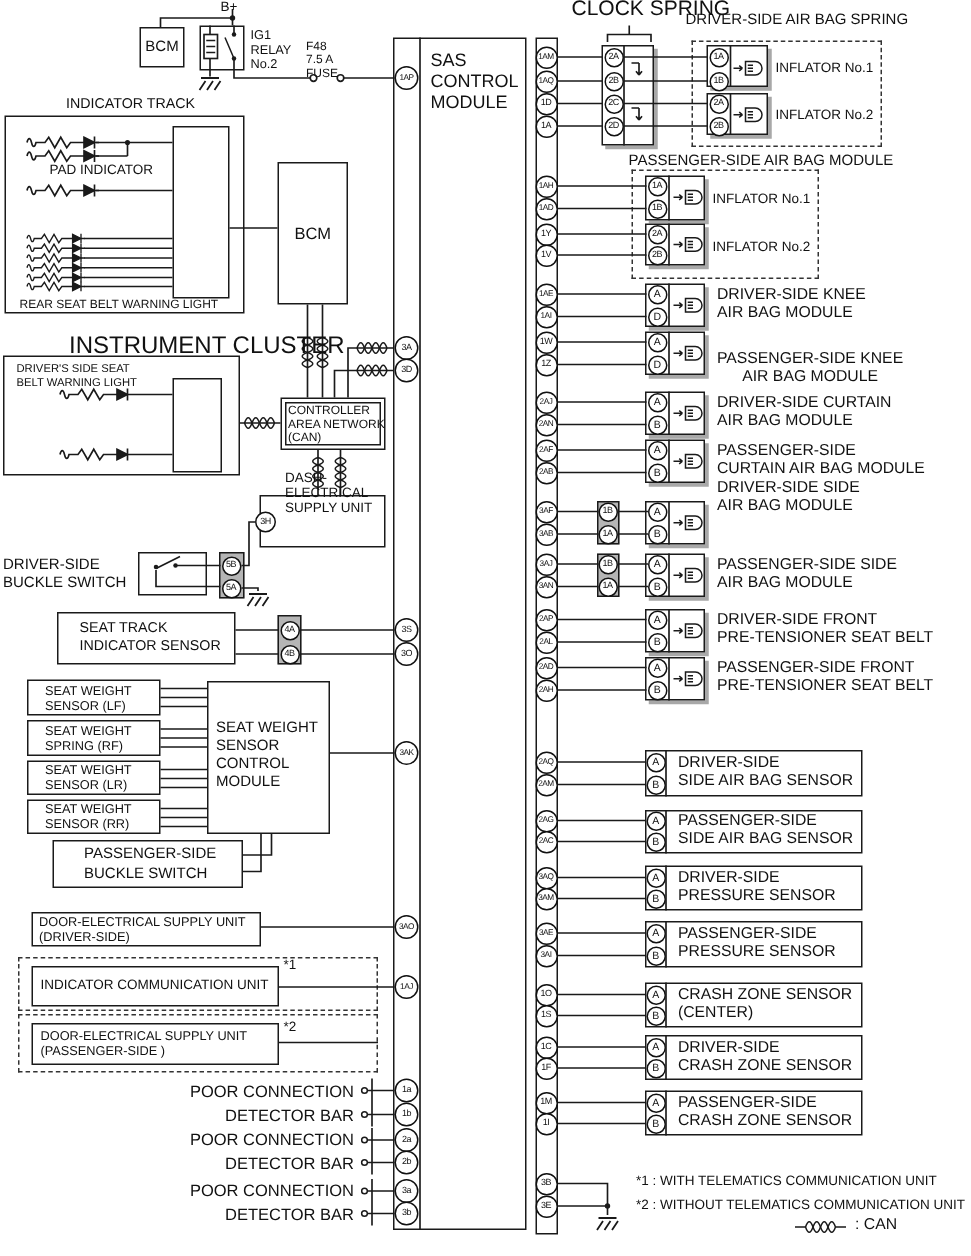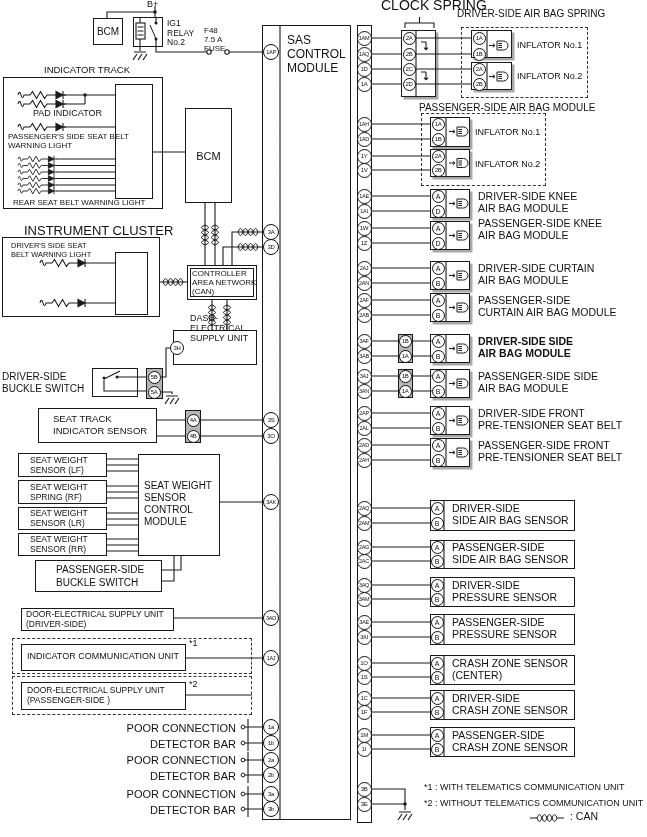--- a/index.html
+++ b/index.html
@@ -199,26 +199,22 @@
       <div>RELAY</div>
       <div>No.2</div>
   </div>
   <div class="txt" style="left:204px;top:26px;font-size:8px;line-height:9px">
     <div>F48</div>
       <div>7.5 A</div>
       <div>FUSE</div>
   </div>
   <div class="txt" style="left:44px;top:65px;font-size:9.5px">INDICATOR TRACK</div>
   <div class="txt" style="left:33px;top:109px;font-size:9px">PAD INDICATOR</div>
-  <div class="txt" style="left:8px;top:132px;font-size:8px;line-height:9px">
-    <div>PASSENGER'S SIDE SEAT BELT</div>
-      <div>WARNING LIGHT</div>
-  </div>
   <div class="txt" style="left:13px;top:198px;font-size:8px">REAR SEAT BELT WARNING LIGHT</div>
-  <div class="txt" style="left:24px;top:226px;font-size:13px">INSTRUMENT CLUSTER</div>
+  <div class="txt" style="left:46px;top:226px;font-size:16px">INSTRUMENT CLUSTER</div>
   <div class="txt" style="left:11px;top:242px;font-size:7.5px;line-height:8.5px">
     <div>DRIVER'S SIDE SEAT</div>
       <div>BELT WARNING LIGHT</div>
   </div>
   <div class="txt" style="left:192px;top:269px;font-size:8px;line-height:9px">
     <div>CONTROLLER</div>
       <div>AREA NETWORK</div>
       <div>(CAN)</div>
   </div>
   <div class="txt" style="left:190px;top:313px;font-size:9px;line-height:10px">
@@ -398,33 +394,33 @@
       <div class="pin" style="left: 430.5px; top: 656.5px; width: 13px; height: 13px; font-size: 7px;">A</div>
       <div class="pin" style="left: 430.5px; top: 670.5px; width: 13px; height: 13px; font-size: 7px;">B</div>
       <div class="pin" style="left: 430.5px; top: 691.5px; width: 13px; height: 13px; font-size: 7px;">A</div>
       <div class="pin" style="left: 430.5px; top: 705.5px; width: 13px; height: 13px; font-size: 7px;">B</div>
       <div class="pin" style="left: 430.5px; top: 728.5px; width: 13px; height: 13px; font-size: 7px;">A</div>
       <div class="pin" style="left: 430.5px; top: 742.5px; width: 13px; height: 13px; font-size: 7px;">B</div>
       <div class="rlabel" style="left: 478px; top: 190px;">
         <div>DRIVER-SIDE KNEE</div>
         <div>AIR BAG MODULE</div>
       </div>
-      <div class="rlabel" style="left: 478px; top: 217px;">
+      <div class="rlabel" style="left: 478px; top: 233px; text-align: center;">
         <div>PASSENGER-SIDE KNEE</div>
         <div>AIR BAG MODULE</div>
       </div>
       <div class="rlabel" style="left: 478px; top: 262px;">
         <div>DRIVER-SIDE CURTAIN</div>
         <div>AIR BAG MODULE</div>
       </div>
       <div class="rlabel" style="left: 478px; top: 294px;">
         <div>PASSENGER-SIDE</div>
         <div>CURTAIN AIR BAG MODULE</div>
       </div>
-      <div class="rlabel" style="left: 478px; top: 335px; font-weight: bold;">
+      <div class="rlabel" style="left: 478px; top: 319px;">
         <div>DRIVER-SIDE SIDE</div>
         <div>AIR BAG MODULE</div>
       </div>
       <div class="rlabel" style="left: 478px; top: 370px;">
         <div>PASSENGER-SIDE SIDE</div>
         <div>AIR BAG MODULE</div>
       </div>
       <div class="rlabel" style="left: 478px; top: 407px;">
         <div>DRIVER-SIDE FRONT</div>
         <div>PRE-TENSIONER SEAT BELT</div>

